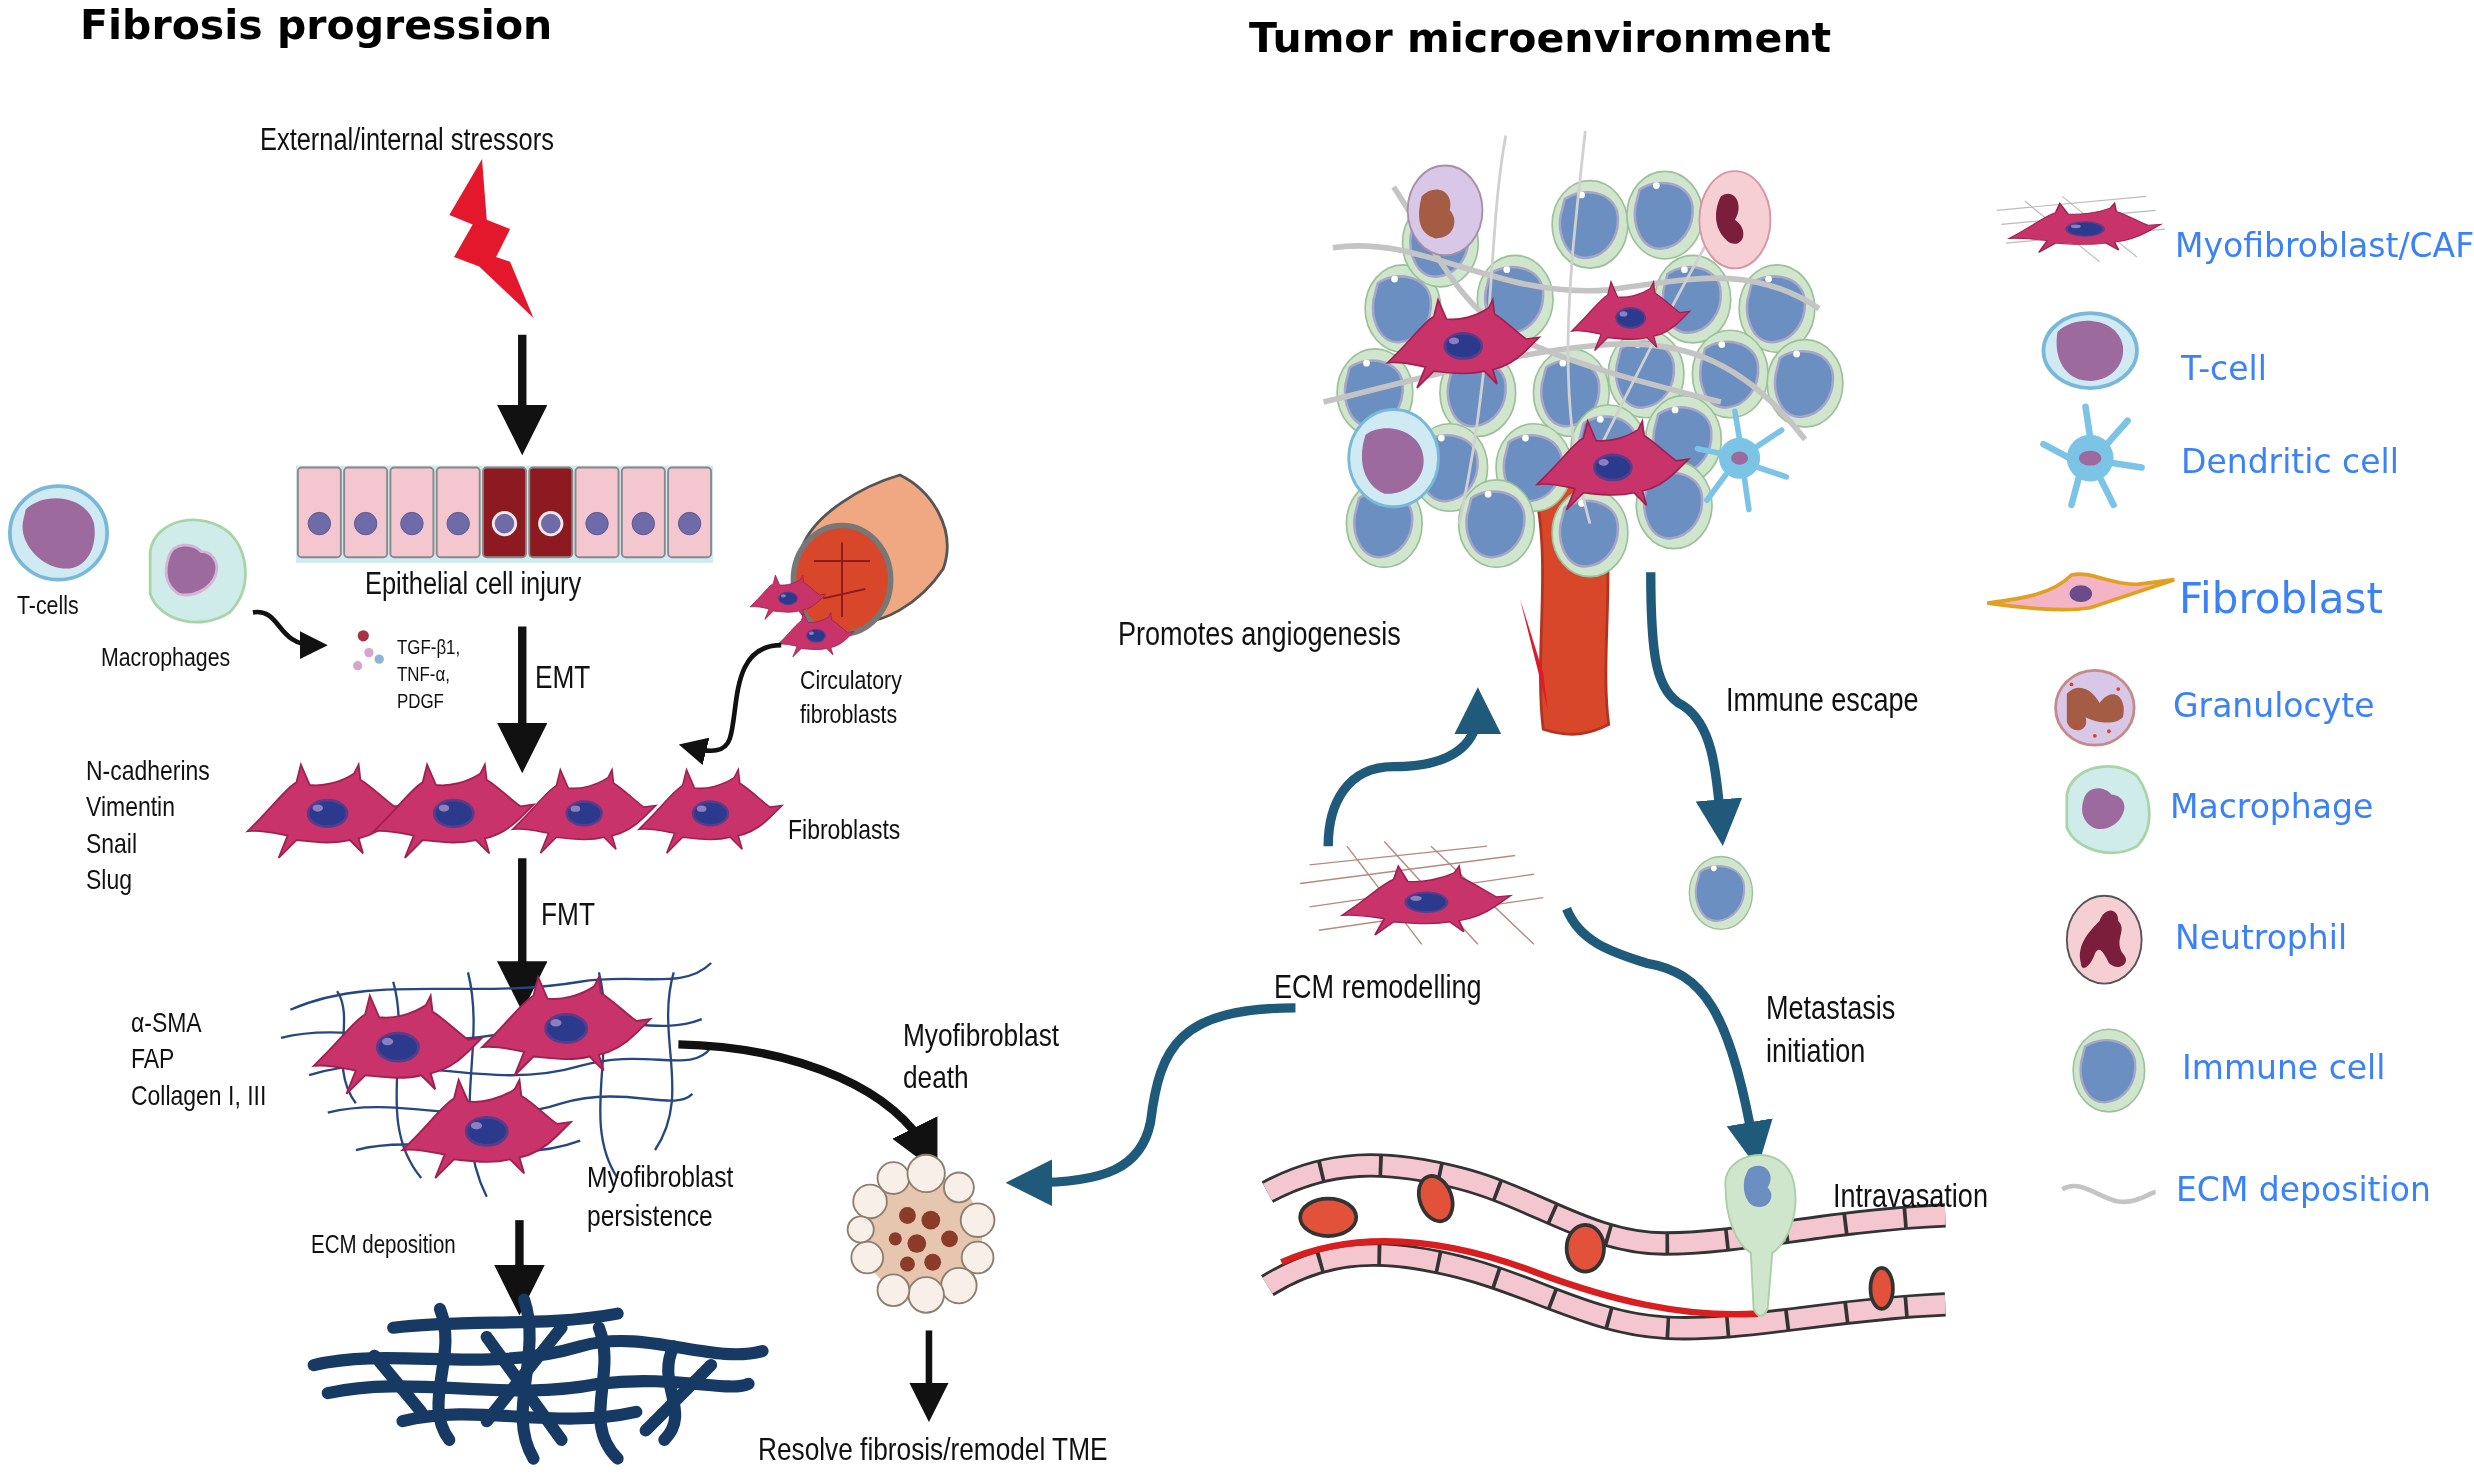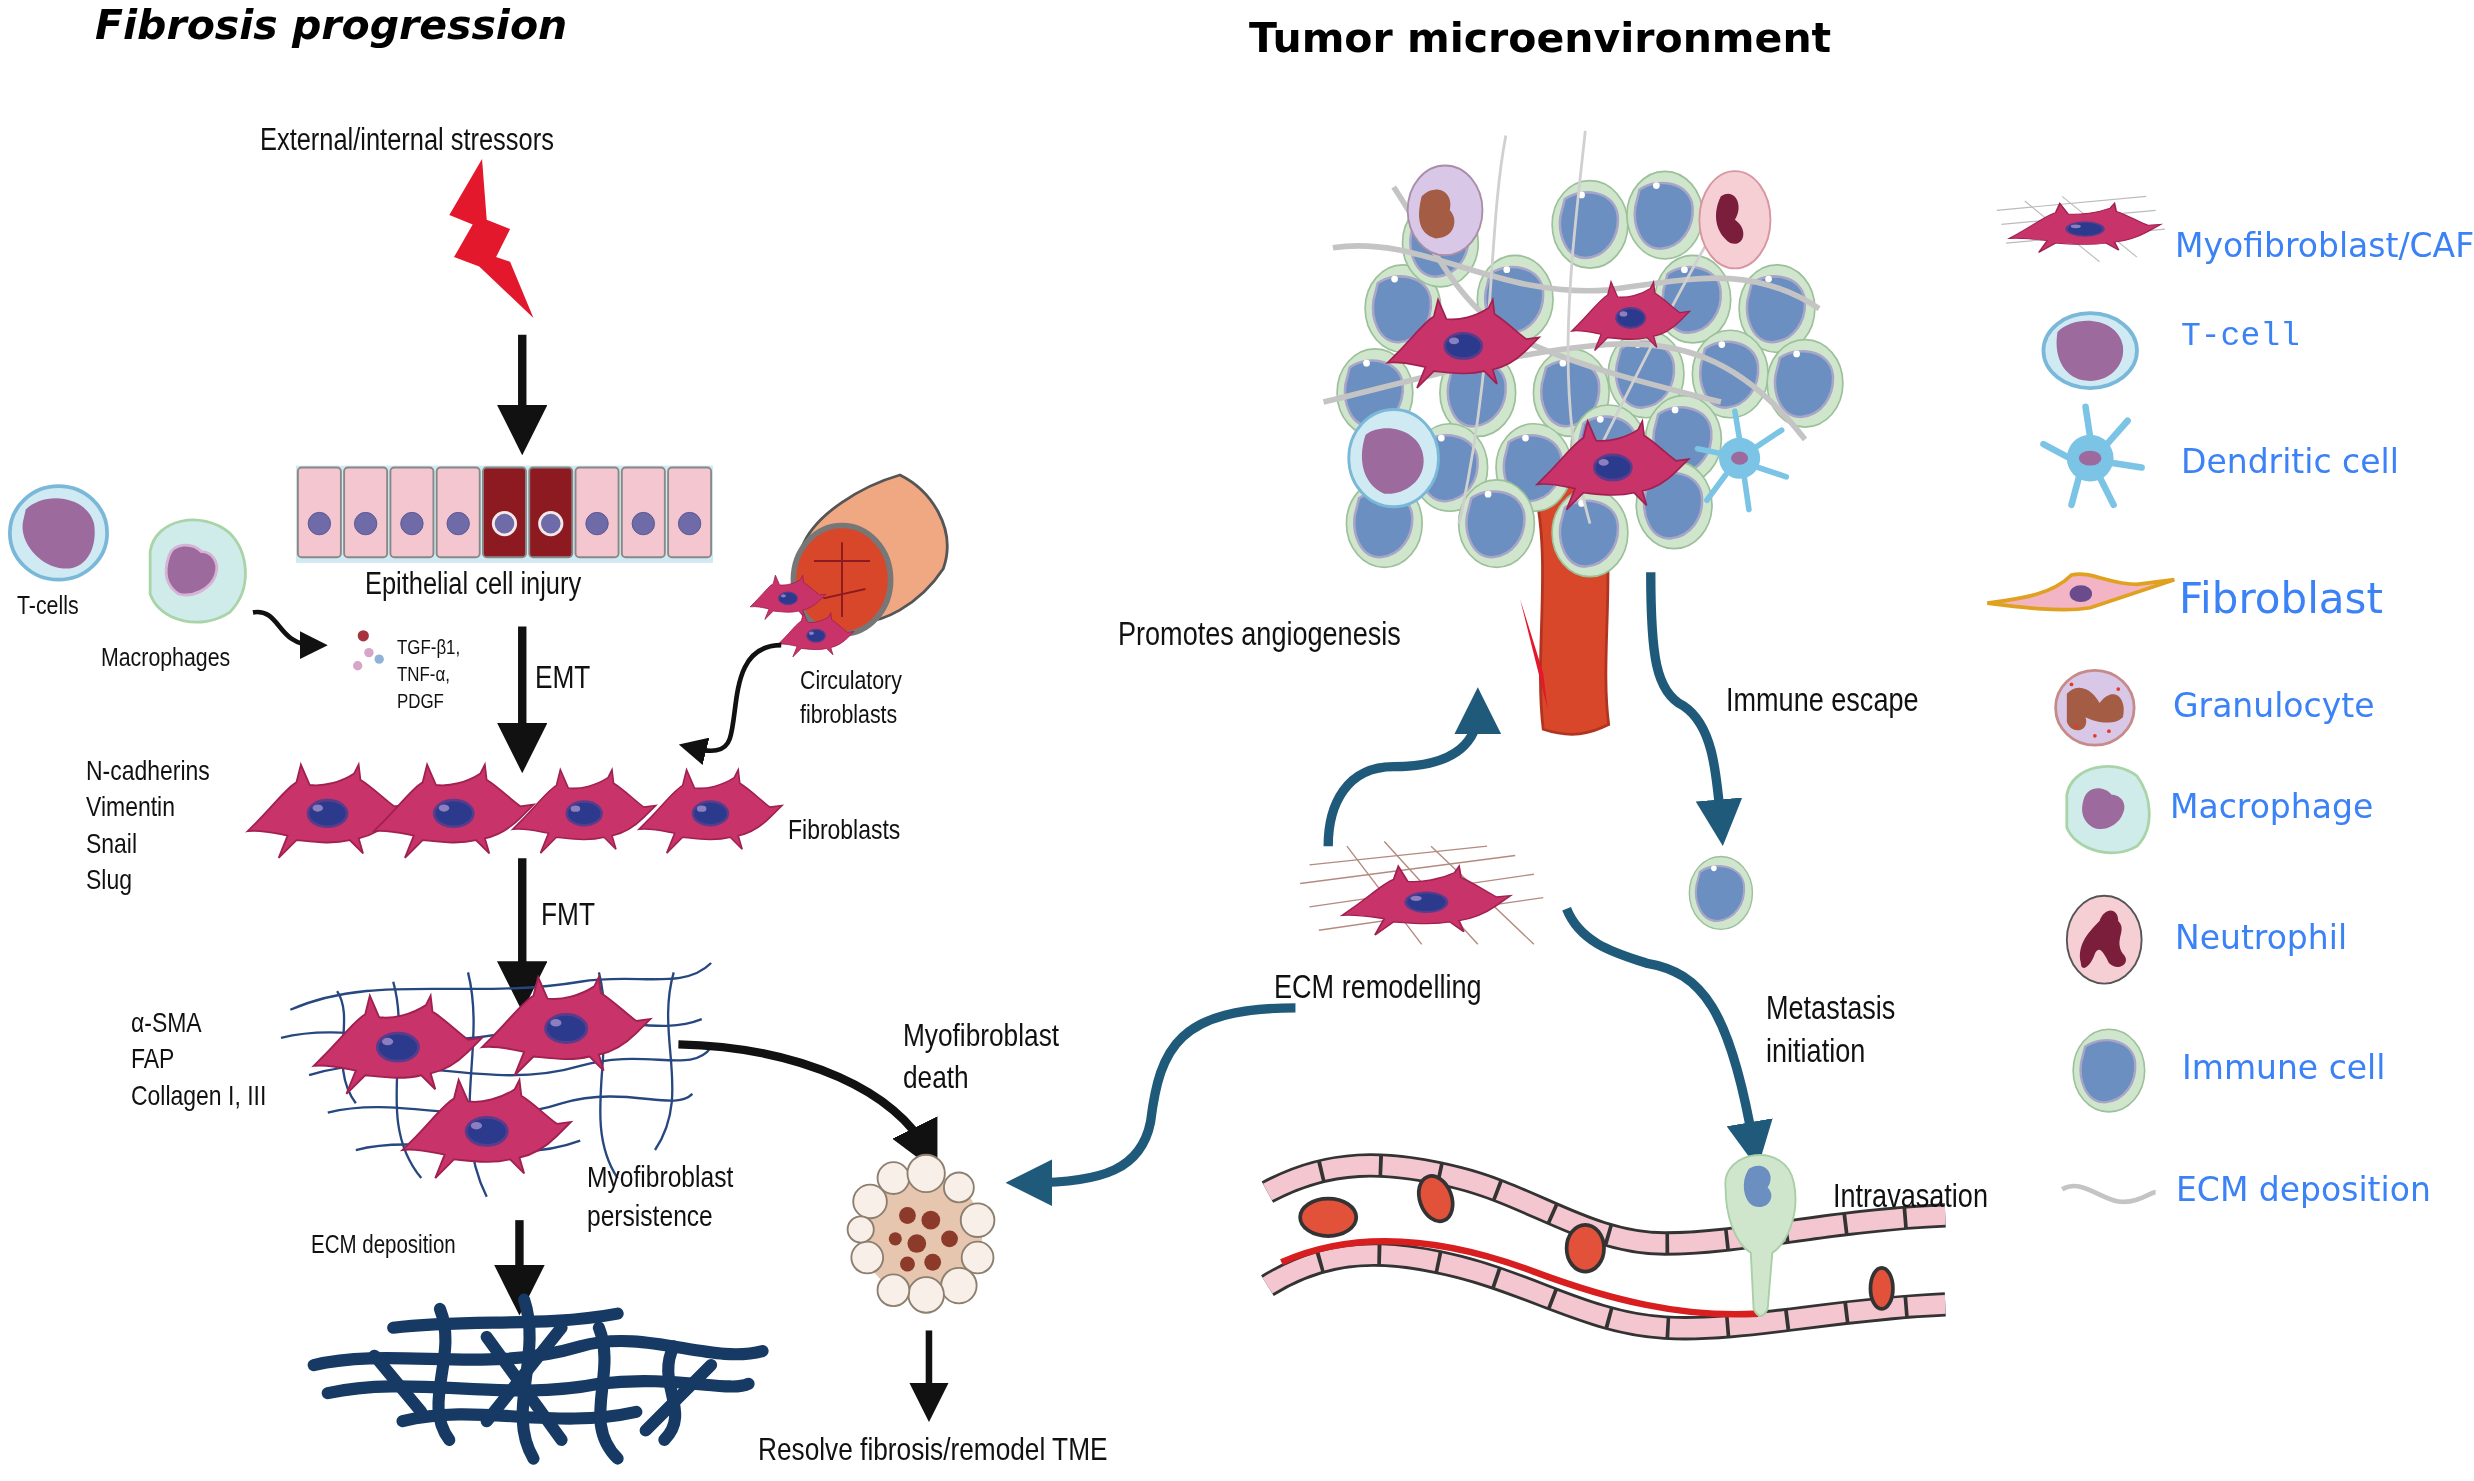--- a/index.html
+++ b/index.html
@@ -310,21 +310,21 @@
       <path d="M-25,25 C-30,5 -15,-10 -5,-20 C0,-35 15,-35 15,-20 C25,-10 10,0 20,15 C30,25 15,35 5,25 C0,15 -5,5 -10,15 C-15,30 -25,35 -25,25 Z" fill="#7a1e3c"></path>
     </g>
     <g transform="translate(2255,1145) scale(0.85)">
       <ellipse cx="0" cy="0" rx="45" ry="52" fill="#cfe6cc" stroke="#9cc09a" stroke-width="2"></ellipse>
       <path d="M-30,-30 C-10,-45 30,-40 33,-10 C35,15 20,38 -5,40 C-30,40 -38,10 -35,-10 Z" fill="#6a8fc0" stroke="#a9a5c8" stroke-width="3"></path>
     </g>
     <path d="M2205,1272 C2225,1260 2245,1282 2265,1285 C2285,1288 2300,1275 2305,1275" fill="none" stroke="#c4c4c4" stroke-width="5"></path>
   </g>
 </svg>
 
-<div class="lbl title" style="left:95px; top:1.9px;font-style:italic;">Fibrosis progression</div>
+<div class="lbl title" style="left:80px; top:1.9px;">Fibrosis progression</div>
 <div class="lbl title" style="left:1249px; top:15px;">Tumor microenvironment</div>
 
 <div class="lbl cond" style="left: 260px; top: 122px; font-size: 31px; transform: scaleX(0.82);">External/internal stressors</div>
 <div class="lbl cond" style="left: 365px; top: 566px; font-size: 31px; transform: scaleX(0.82);">Epithelial cell injury</div>
 <div class="lbl cond" style="left: 17px; top: 591px; font-size: 26px; transform: scaleX(0.82);">T-cells</div>
 <div class="lbl cond" style="left: 101px; top: 643px; font-size: 26px; transform: scaleX(0.82);">Macrophages</div>
 
 <div class="lbl cond stack" style="left: 397px; top: 634px; font-size: 20.6px; transform: scaleX(0.82);">
   <div>TGF-β1,</div>
   <div>TNF-α,</div>
@@ -374,21 +374,21 @@
 
 <div class="lbl cond stack" style="left: 1766px; top: 987px; font-size: 33px; line-height: 1.3; transform: scaleX(0.82);">
   <div>Metastasis</div>
   <div>initiation</div>
 </div>
 
 <div class="lbl cond" style="left: 1833px; top: 1177px; font-size: 33px; transform: scaleX(0.82);">Intravasation</div>
 
 <div>
   <div class="lbl legend-lbl" style="left:2175px; top:227px;">Myofibroblast/CAF</div>
-  <div class="lbl legend-lbl" style="left:2181px; top:318px;font-family:Liberation Mono, monospace;">T-cell</div>
+  <div class="lbl legend-lbl" style="left:2181px; top:350px;">T-cell</div>
   <div class="lbl legend-lbl" style="left:2181px; top:443px;text-align:center;">Dendritic cell</div>
   <div class="lbl legend-lbl" style="left:2179px; top:575px; font-size:42px;">Fibroblast</div>
   <div class="lbl legend-lbl" style="left:2173px; top:687px;">Granulocyte</div>
   <div class="lbl legend-lbl" style="left:2170px; top:788px;">Macrophage</div>
   <div class="lbl legend-lbl" style="left:2175px; top:919px;">Neutrophil</div>
   <div class="lbl legend-lbl" style="left:2182px; top:1049px;">Immune cell</div>
   <div class="lbl legend-lbl" style="left:2176px; top:1171px;">ECM deposition</div>
 </div>
 
 

